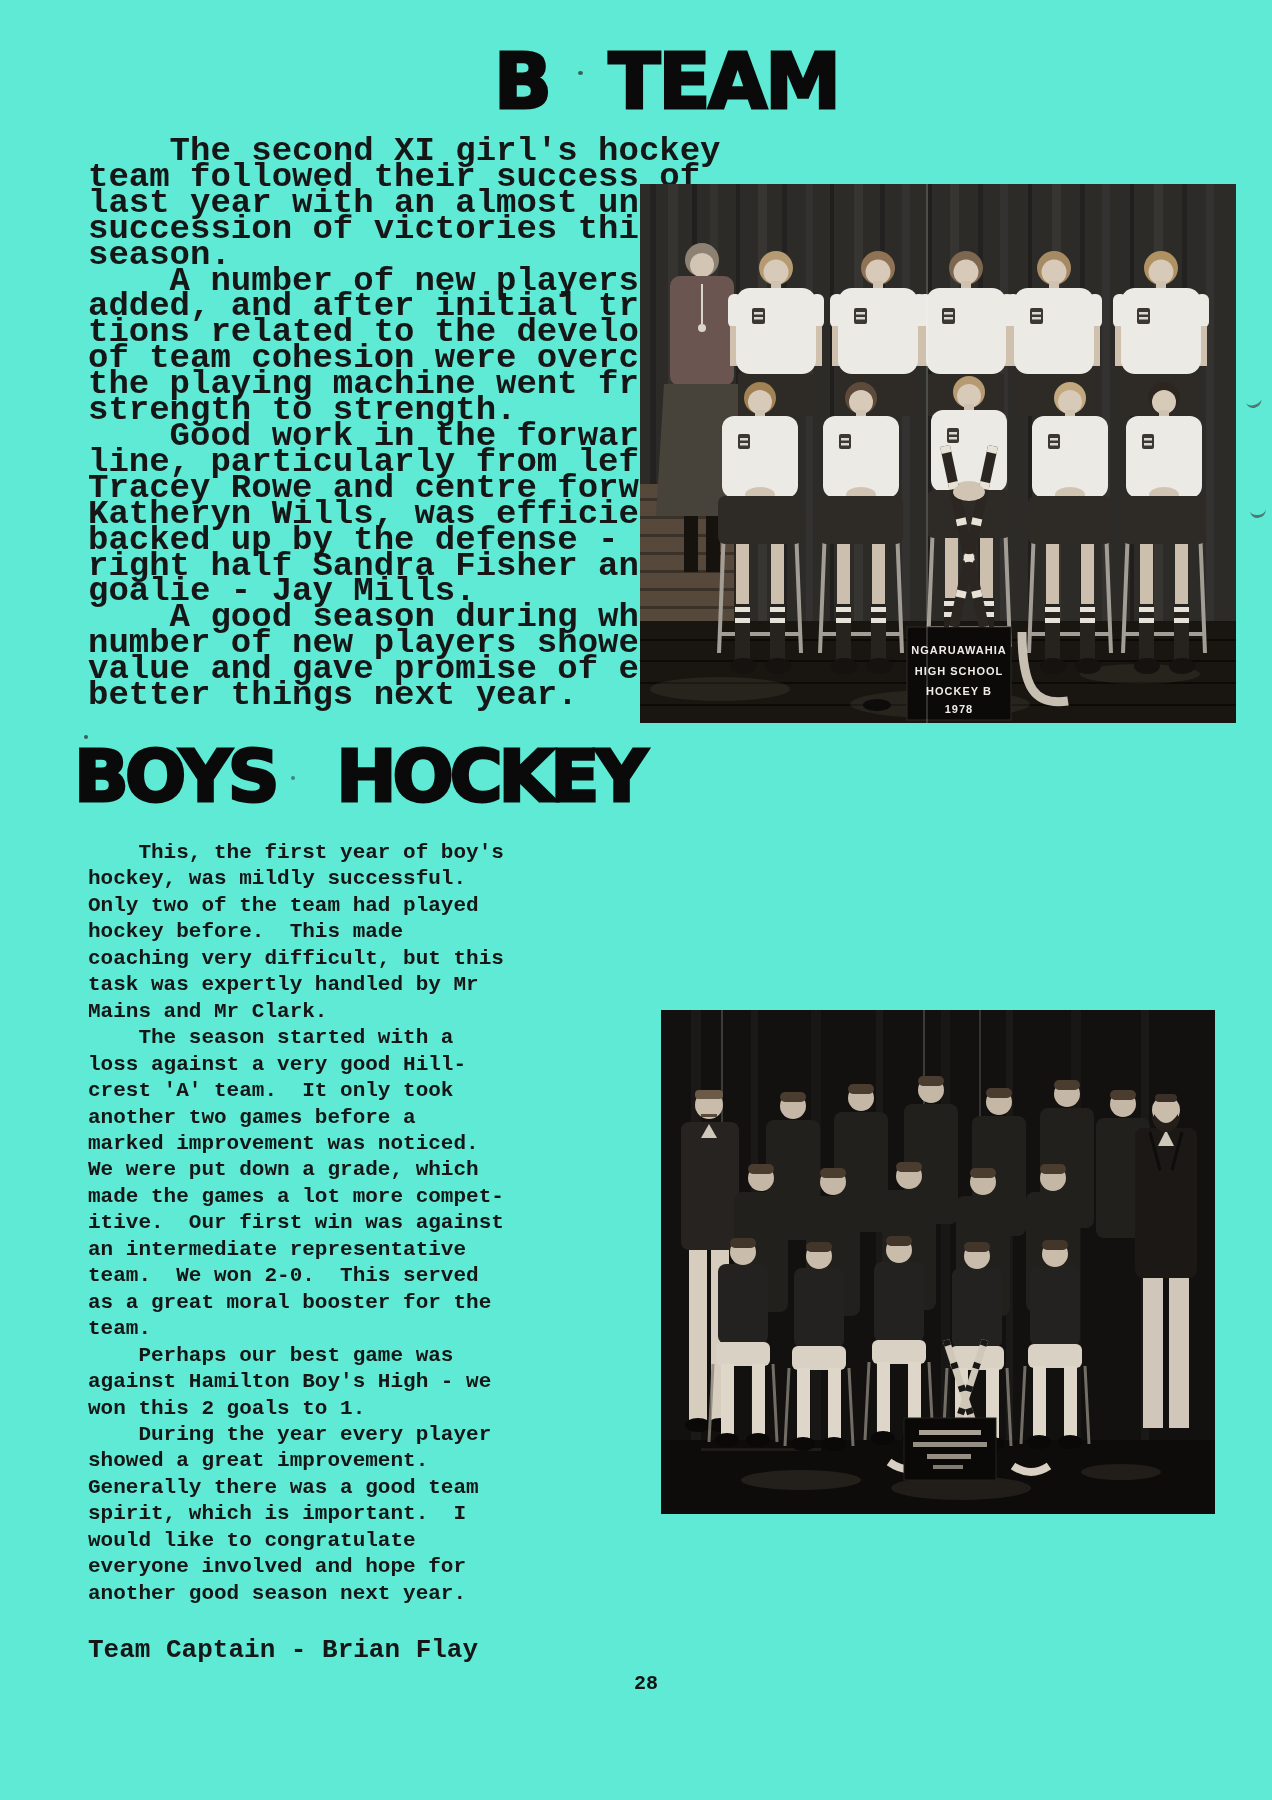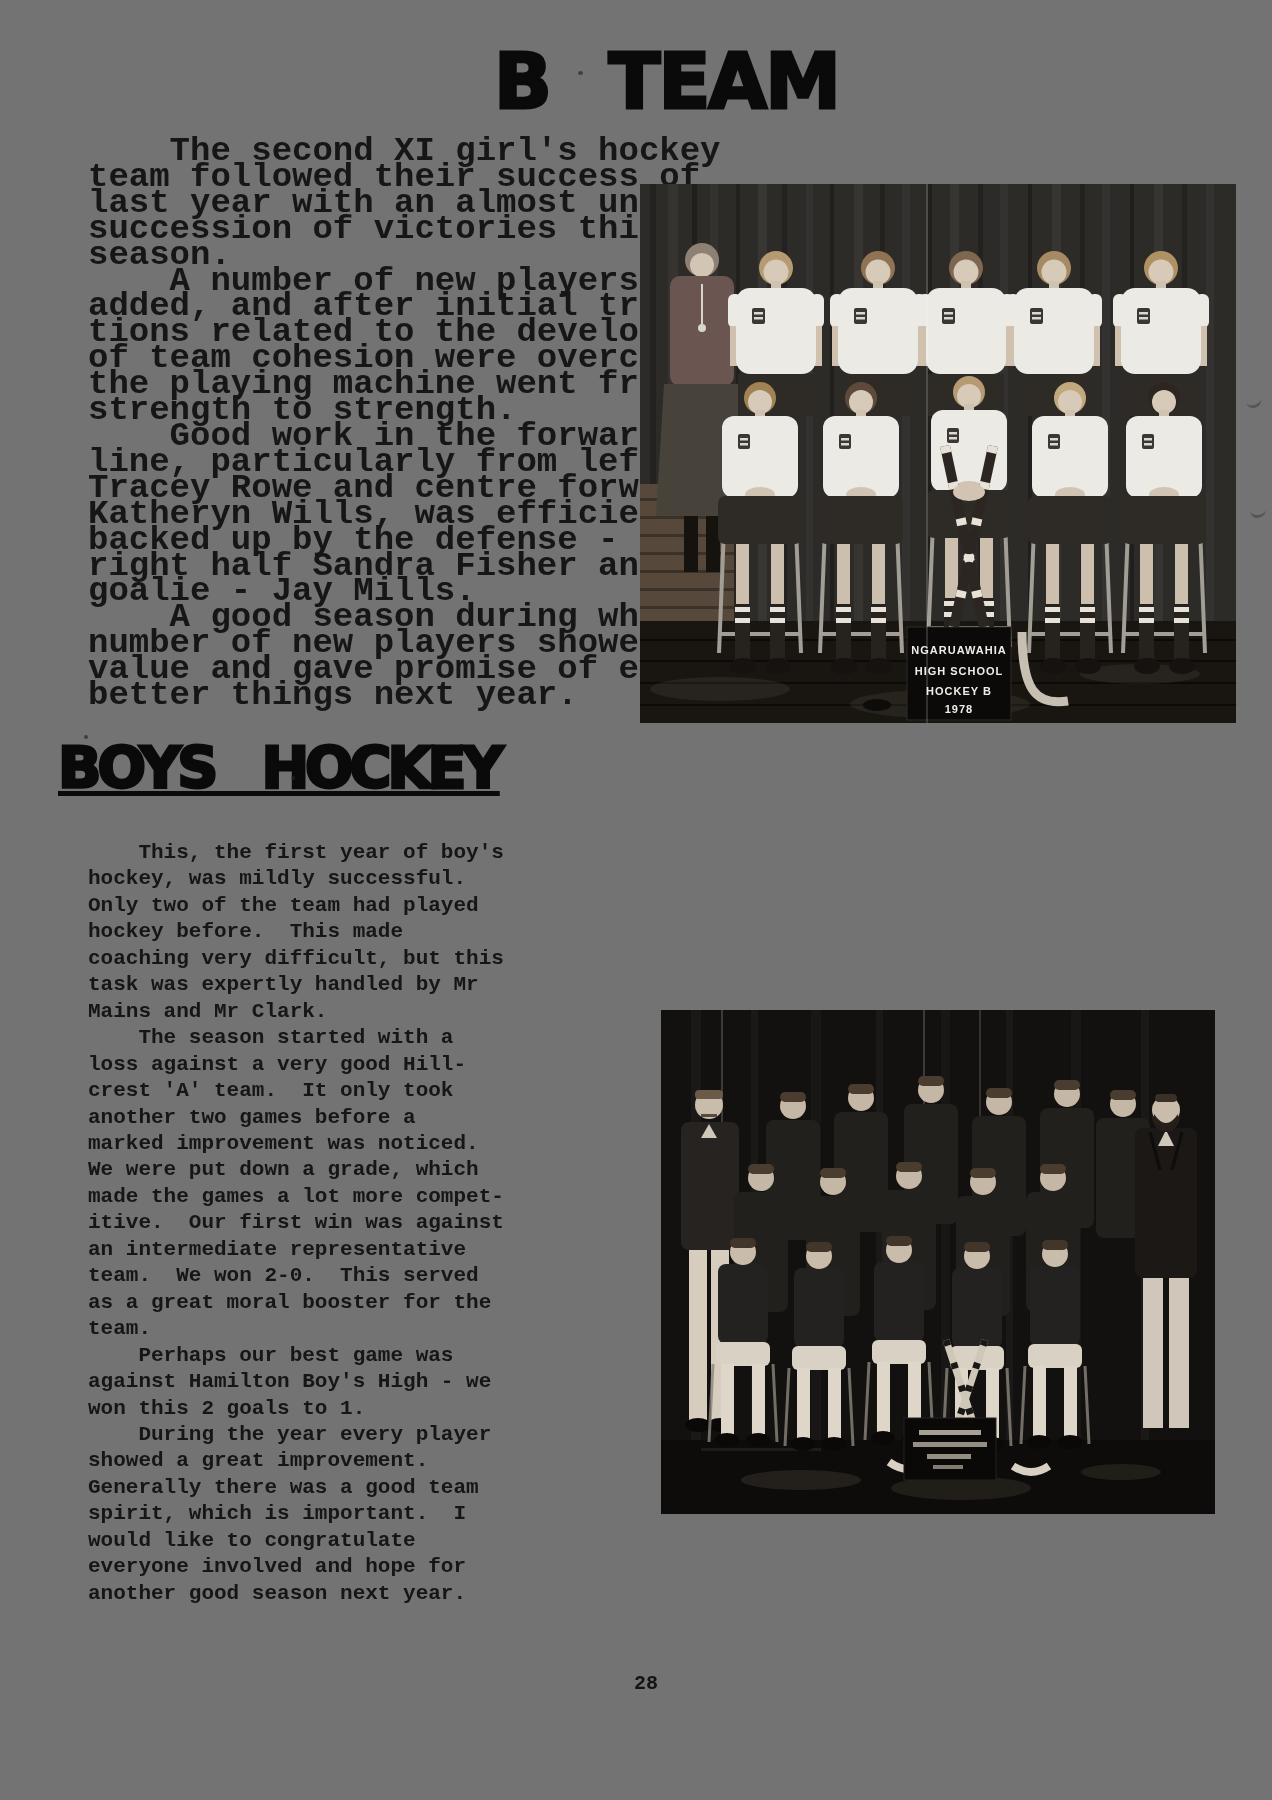--- a/index.html
+++ b/index.html
@@ -1,21 +1,21 @@
 <!DOCTYPE html>
 <html><head>
 <meta charset="utf-8">
 <style>
   html,body{margin:0;padding:0;background:#e8e6e1;}
-  .page{position:relative;width:1272px;height:1800px;margin:0 auto;background:#737373;overflow:hidden;
+  .page{position:relative;width:1272px;height:1800px;margin:0 auto;background:#5eead4;overflow:hidden;
         font-family:"Liberation Sans",sans-serif;color:#1a1a1a;}
   .title{position:absolute;margin:0;font-family:"DejaVu Sans",sans-serif;font-weight:bold;
          color:#0a0a0a;-webkit-text-stroke:3px #0a0a0a;line-height:1;white-space:nowrap;}
   .title-b{left:494px;top:44px;font-size:76px;letter-spacing:-2px;word-spacing:0.45em;}
-  .title-boys{left:58px;top:740px;font-size:57px;letter-spacing:-4px;word-spacing:0.55em;text-decoration:underline;}
+  .title-boys{left:74px;top:740px;font-size:72px;letter-spacing:-4px;word-spacing:0.55em;}
   .body{position:absolute;left:88px;white-space:pre;font-family:"Liberation Mono",monospace;
         font-weight:bold;color:#161616;}
   .para1{top:139px;font-size:34px;line-height:25.9px;}
   .para2{top:840px;font-size:21px;line-height:26.45px;}
   .byline{position:absolute;left:88px;top:1635px;font-family:"Liberation Mono",monospace;
           font-weight:bold;font-size:26px;color:#161616;white-space:pre;}
   .pageno{position:absolute;left:616px;top:1672px;width:60px;text-align:center;
           font-family:"Liberation Mono",monospace;font-weight:bold;font-size:20px;color:#141414;}
   figure{margin:0;padding:0;position:absolute;}
   .photo-girls{left:640px;top:184px;width:596px;height:681px;}
@@ -339,20 +339,21 @@
       <g>
         <rect x="243" y="408" width="92" height="62" fill="#0a0908" stroke="#242220" stroke-width="1"></rect>
         <rect x="258" y="420" width="62" height="5" fill="#cfc8ba" opacity="0.8"></rect>
         <rect x="252" y="432" width="74" height="5" fill="#cfc8ba" opacity="0.7"></rect>
         <rect x="266" y="444" width="44" height="5" fill="#cfc8ba" opacity="0.7"></rect>
         <rect x="272" y="455" width="30" height="4" fill="#cfc8ba" opacity="0.6"></rect>
       </g>
     </svg>
   </figure>
 
+  <div class="byline">Team Captain - Brian Flay</div>
 
   <div class="pageno">28</div>
 
   <div class="artifact-dot" style="left:578px;top:71px;width:5px;height:4px;"></div>
   <div class="artifact-dot" style="left:84px;top:735px;width:4px;height:4px;"></div>
   <div class="artifact-dot" style="left:291px;top:776px;width:4px;height:4px;opacity:.55;"></div>
   <div class="artifact-check" style="left:1246px;top:396px;transform:rotate(-14deg);"></div>
   <div class="artifact-check" style="left:1250px;top:506px;transform:rotate(-4deg);"></div>
 
 </div>

